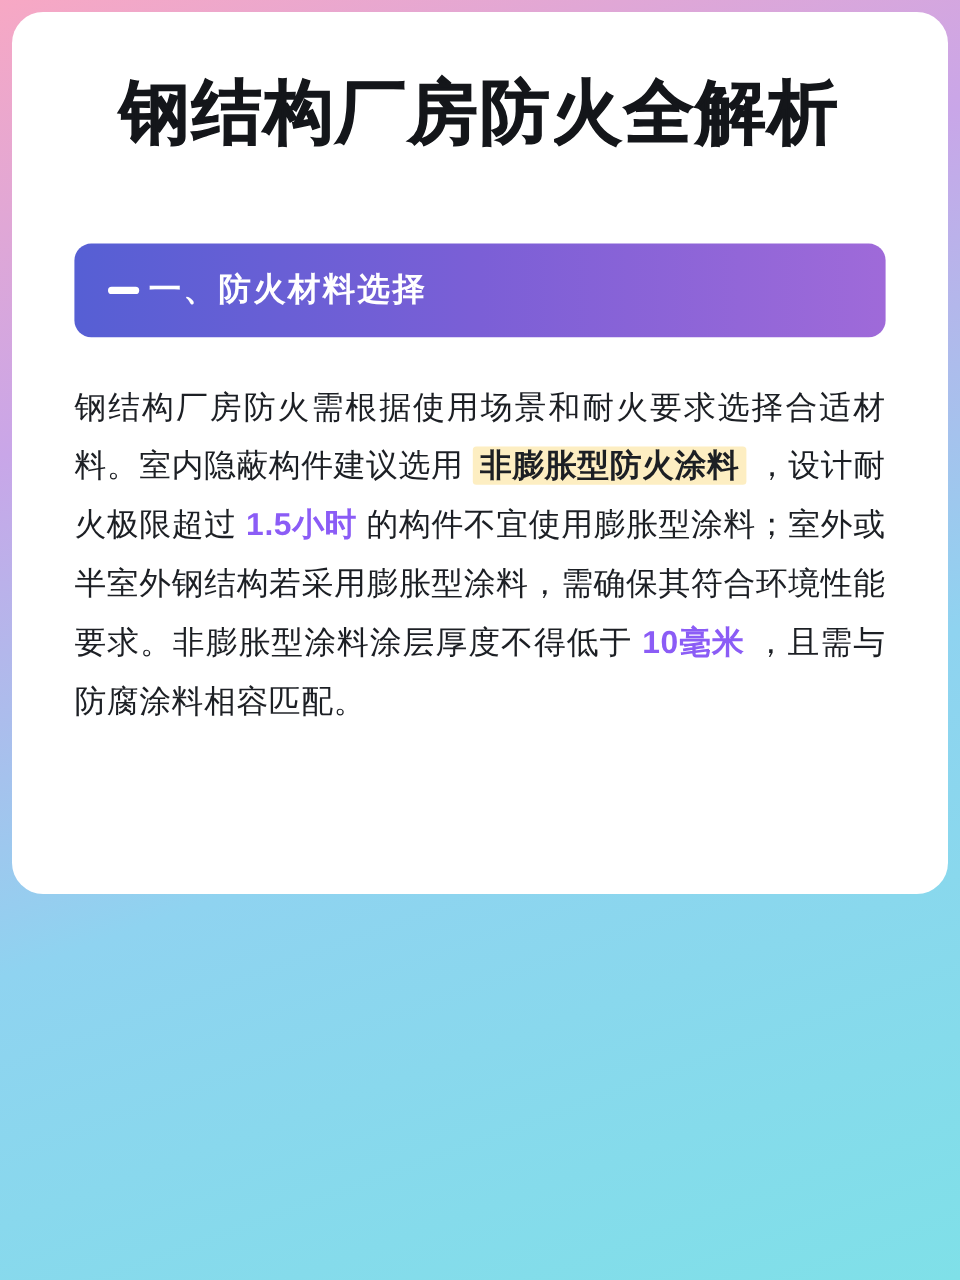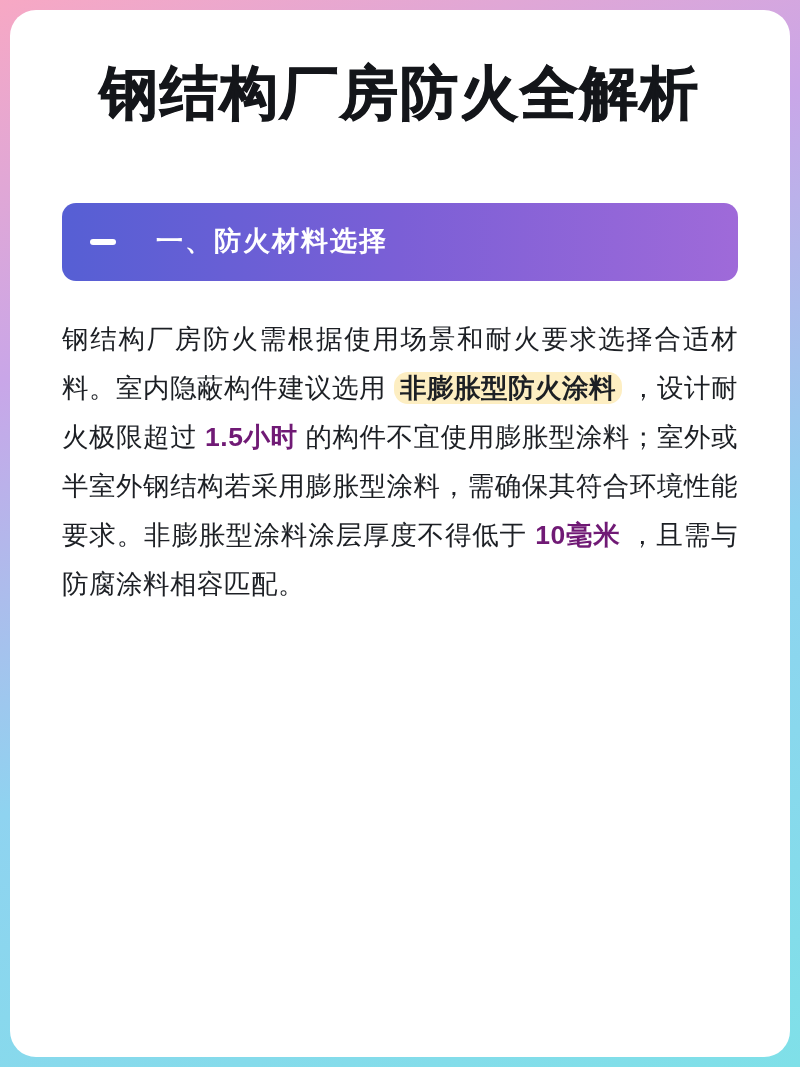--- a/index.html
+++ b/index.html
@@ -11,21 +11,21 @@
     height: 1067px;
     font-family: "Liberation Sans", sans-serif;
     background: linear-gradient(160deg, #f7a8c4 0%, #c9a6e8 28%, #8fd3f0 60%, #7fe0e8 100%);
     overflow: hidden;
   }
   .page {
     position: absolute;
     left: 10px;
     top: 10px;
     width: 780px;
-    height: 1047px;
+    height: 735px;
     background: #ffffff;
     border-radius: 26px;
     box-sizing: border-box;
     overflow: hidden;
   }
   .title {
     margin: 48px 56px 0 56px;
     text-align: center;
     font-family: "DejaVu Sans", sans-serif;
     font-weight: bold;
@@ -39,21 +39,20 @@
     position: relative;
     margin: 74px 52px 0 52px;
     height: 78px;
     border-radius: 14px;
     background: linear-gradient(90deg, #5b62d6 0%, #8a62d8 55%, #a濾 100%);
     background: linear-gradient(90deg, #565fd4 0%, #7b5fd6 50%, #9f6ad9 100%);
     display: flex;
     align-items: center;
     box-sizing: border-box;
     padding-left: 28px;
-    gap: 32px;
   }
   .banner .bar {
     width: 26px;
     height: 6px;
     background: #ffffff;
     border-radius: 3px;
     margin-right: 2px;
     flex: none;
   }
   .banner-text {
@@ -71,26 +70,26 @@
     color: #1c1f24;
     text-align: justify;
     letter-spacing: 0.5px;
   }
   .body-text p {
     margin: 0 0 28px 0;
   }
   .hl-box {
     background: #fdeec2;
     padding: 1px 6px;
-    border-radius: 14px;
+    border-radius: 3px;
     font-weight: bold;
     color: #1c1f24;
   }
   .hl-red {
-    color: #701a75;
+    color: #8b5cf6;
     font-weight: bold;
   }
 </style>
 </head>
 <body>
 
 <div class="page">
 
   <h1 class="title">钢结构厂房防火全解析</h1>
 

